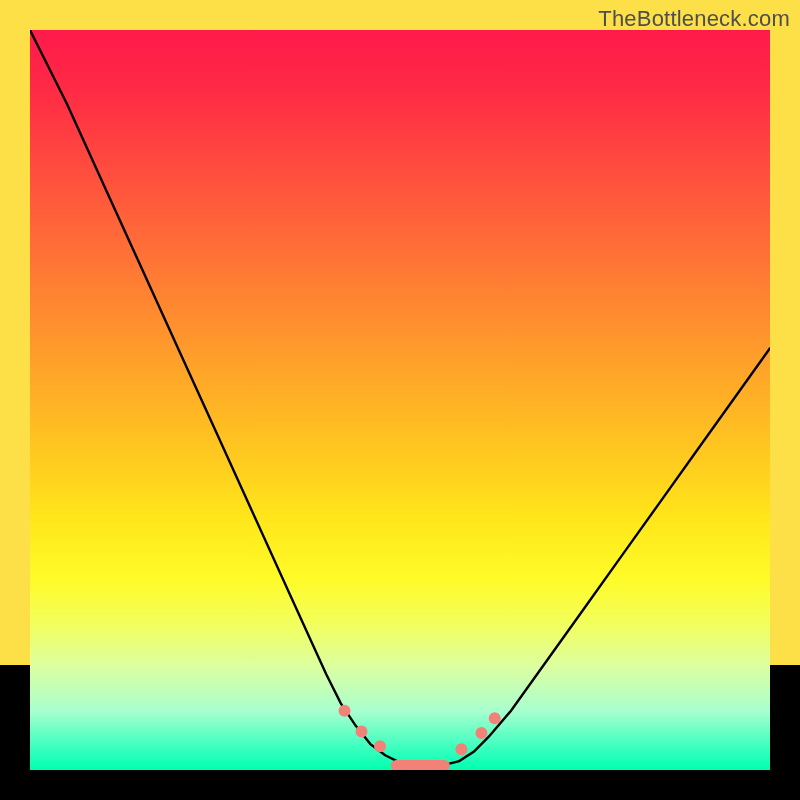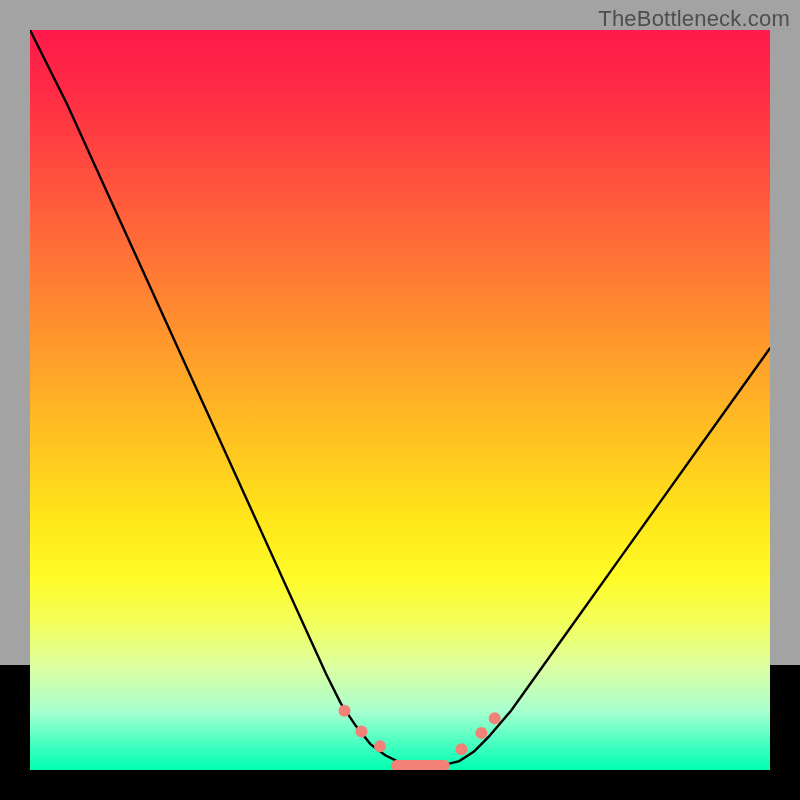--- a/index.html
+++ b/index.html
@@ -8,21 +8,21 @@
     width: 800px;
     height: 800px;
     overflow: hidden;
     background: #000;
     font-family: Arial, Helvetica, sans-serif;
   }
   .frame {
     position: relative;
     width: 800px;
     height: 665px;
-    background: #a3a3a3;
+    background: #fde047;
     text-decoration: underline;
   }
   .plot {
     position: absolute;
     left: 30px;
     top: 30px;
     width: 740px;
     height: 740px;
     background: linear-gradient(
       to bottom,

